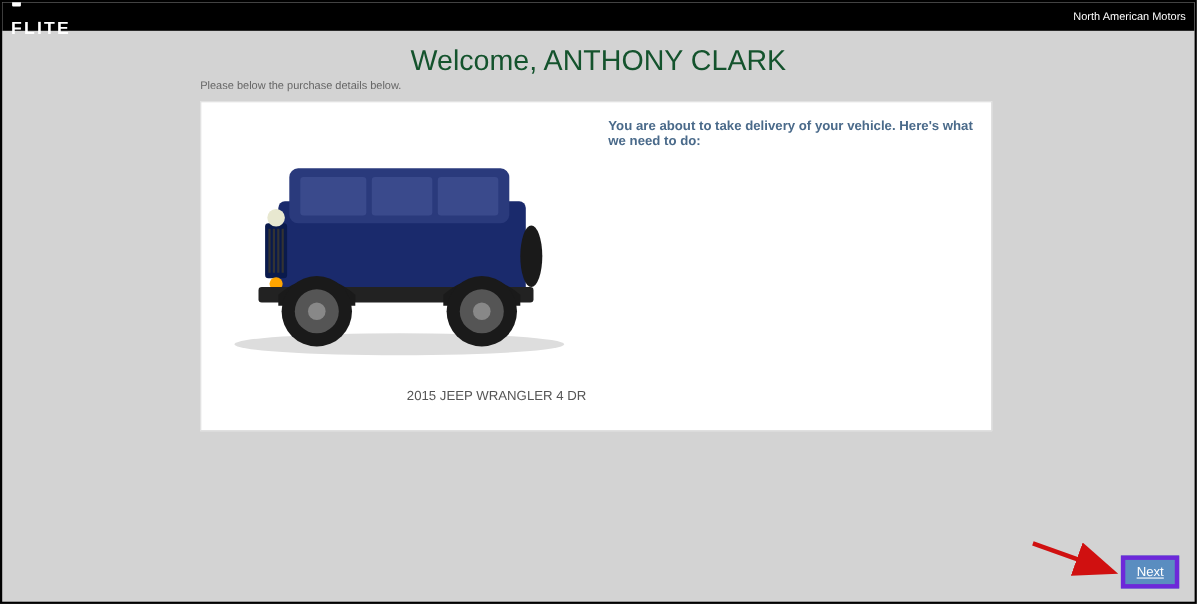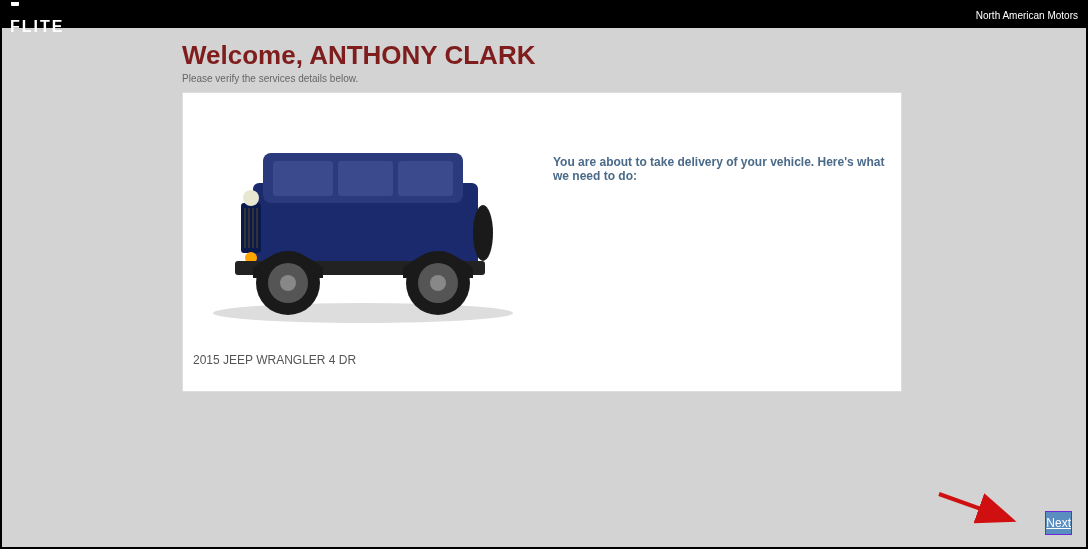--- a/index.html
+++ b/index.html
@@ -44,43 +44,44 @@
     .dealer-name {
       color: #fff;
       font-size: 10px;
       padding-left: 40px;
     }
     .content-wrapper {
       padding: 12px 180px 0 180px;
     }
     .welcome-heading {
       font-size: 26px;
-      font-weight: 700;
-      color: #7f1d1d;
+      font-weight: 400;
+      color: #14532d;
       margin-bottom: 2px;
+      text-align: center;
     }
     .subtext {
       font-size: 10px;
       color: #666;
       margin-bottom: 8px;
     }
     .card {
       background: #fff;
       border: 1px solid #ddd;
       padding: 10px;
       display: flex;
       gap: 20px;
       width: 720px;
       min-height: 300px;
     }
     .card-left {
       flex: 1;
       display: flex;
       flex-direction: column;
-      align-items: flex-start;
+      align-items: flex-end;
     }
     .vehicle-image {
       width: 340px;
       height: 230px;
       display: flex;
       align-items: center;
       justify-content: center;
       position: relative;
     }
     .vehicle-image svg {
@@ -88,21 +89,20 @@
       height: 100%;
     }
     .vehicle-name {
       font-size: 12px;
       color: #555;
       margin-top: 20px;
     }
     .card-right {
       flex: 1;
       padding-top: 4px;
-      margin-top: 48px;
     }
     .instructions-heading {
       font-size: 12px;
       color: #4a6a8a;
       font-weight: bold;
       margin-bottom: 12px;
     }
     .steps {
       list-style: decimal;
       padding-left: 20px;
@@ -111,22 +111,22 @@
       font-size: 11px;
       color: #555;
       margin-bottom: 14px;
     }
     .next-button {
       position: absolute;
       bottom: 12px;
       right: 14px;
       background: #5a8dc0;
       color: #fff;
-      border: 1px solid #6d28d9;
-      padding: 4px 0;
+      border: 4px solid #6d28d9;
+      padding: 4px 10px;
       font-size: 12px;
       cursor: pointer;
       text-decoration: underline;
     }
     .annotation-arrow {
       position: absolute;
       bottom: 18px;
       right: 62px;
       pointer-events: none;
     }
@@ -146,21 +146,21 @@
       <span class="logo-main">FLITE</span>
     </div>
   </div>
   <div class="dealer-name">North American Motors</div>
 </div>
 
 <div class="content-wrapper">
   <h1 class="welcome-heading">
     <span>Welcome, </span><span>ANTHONY CLARK</span>
   </h1>
-  <p class="subtext">Please verify the services details below.</p>
+  <p class="subtext">Please below the purchase details below.</p>
 
   <div class="card">
     <div class="card-left">
       <div class="vehicle-image">
         <svg viewBox="0 0 340 230">
 
           <ellipse cx="170" cy="210" rx="150" ry="10" fill="#ddd"></ellipse>
 
           <rect x="60" y="80" width="225" height="85" rx="6" fill="#1a2a6c"></rect>
           <rect x="70" y="50" width="200" height="50" rx="8" fill="#2a3a7c"></rect>

